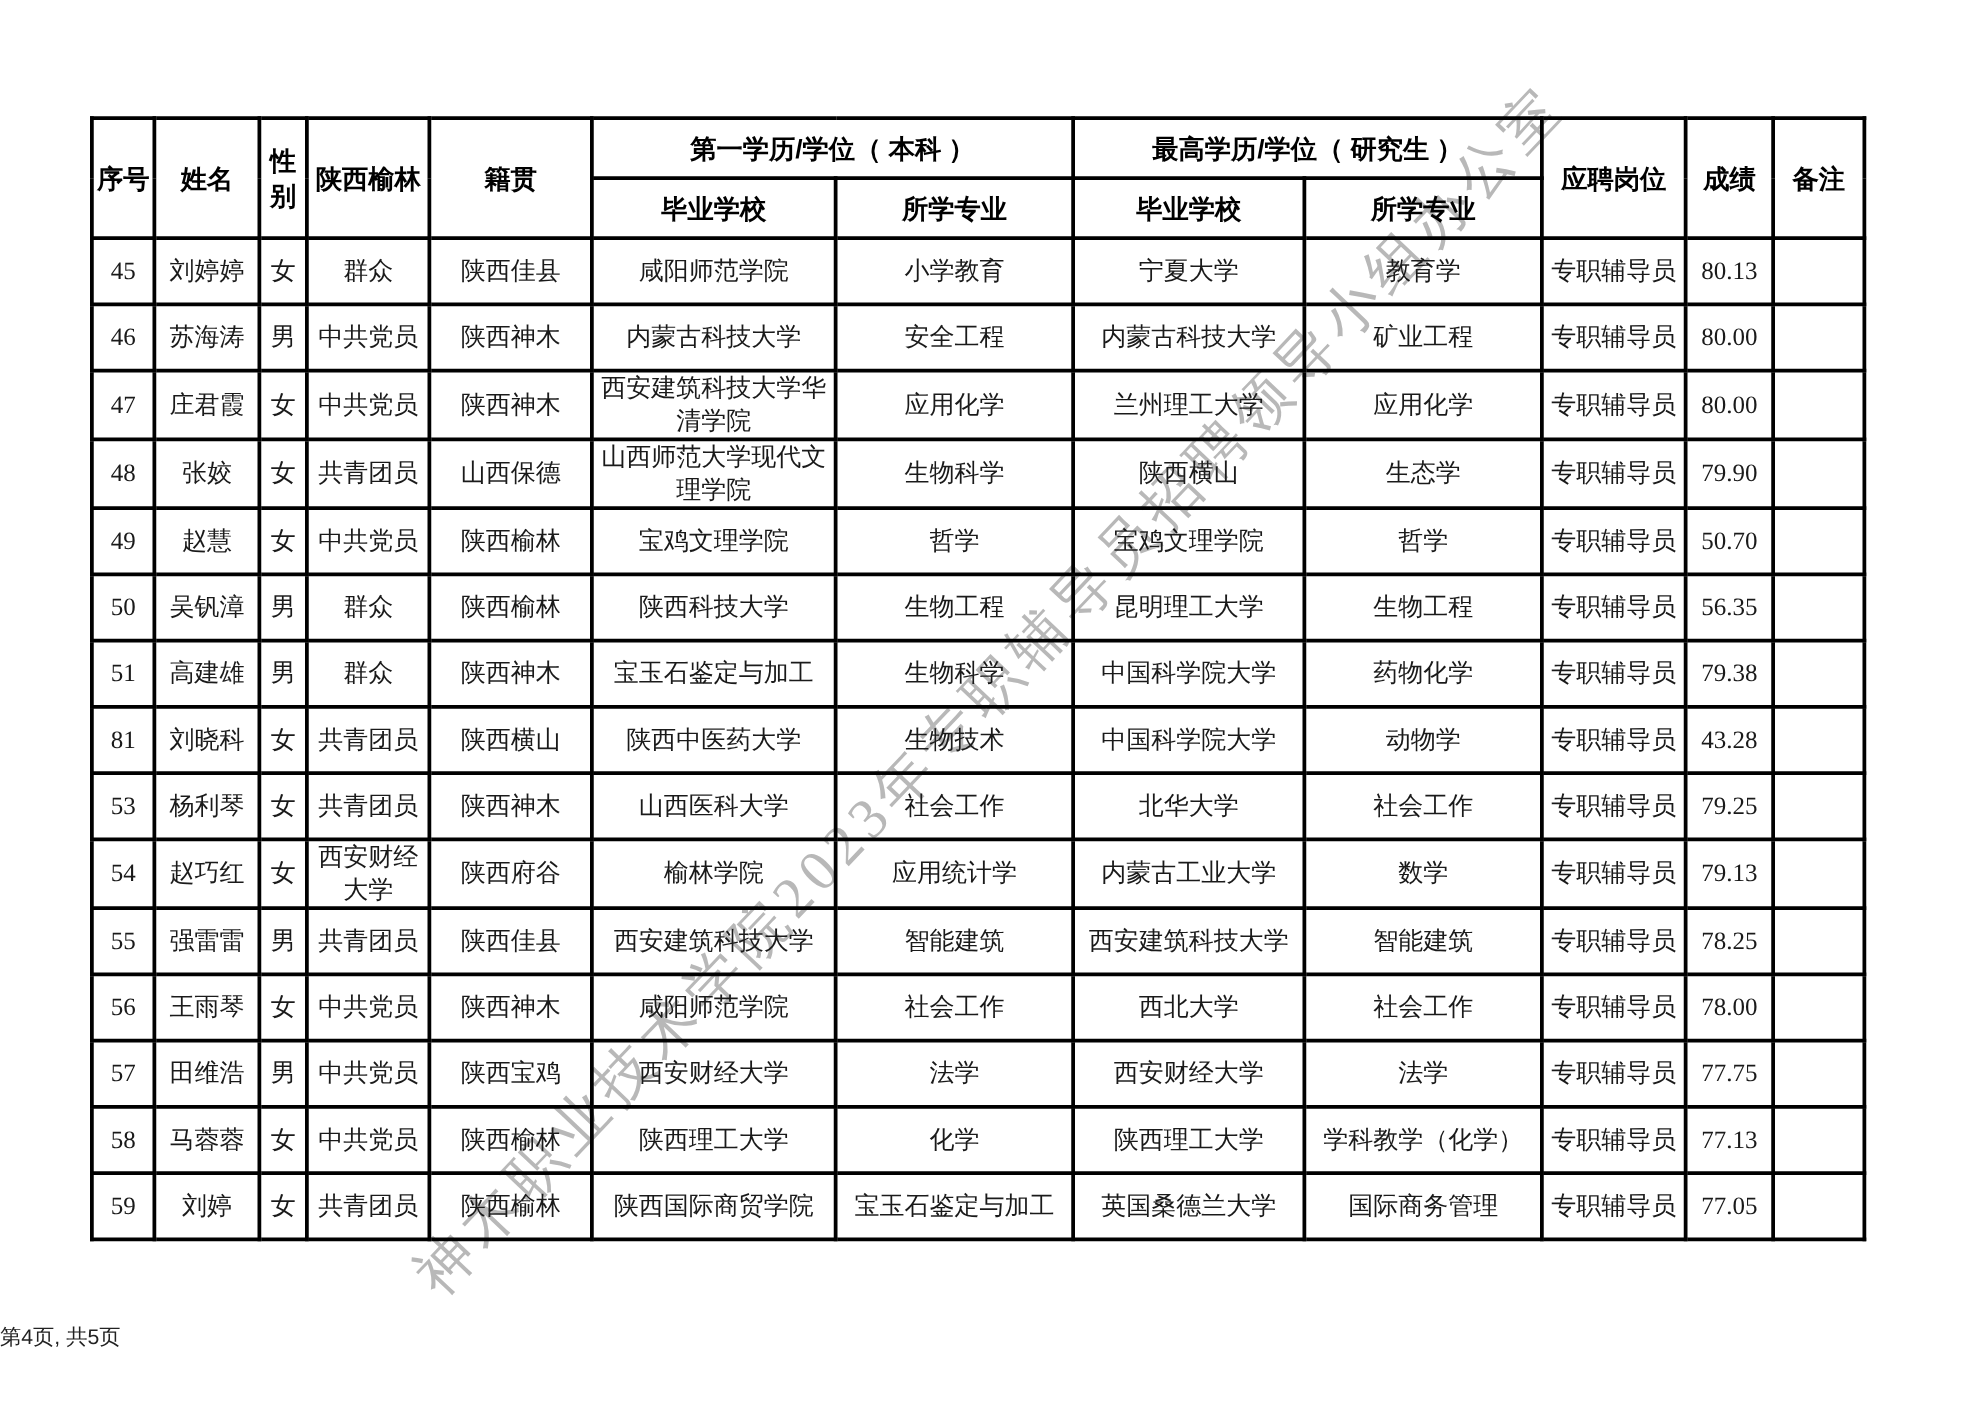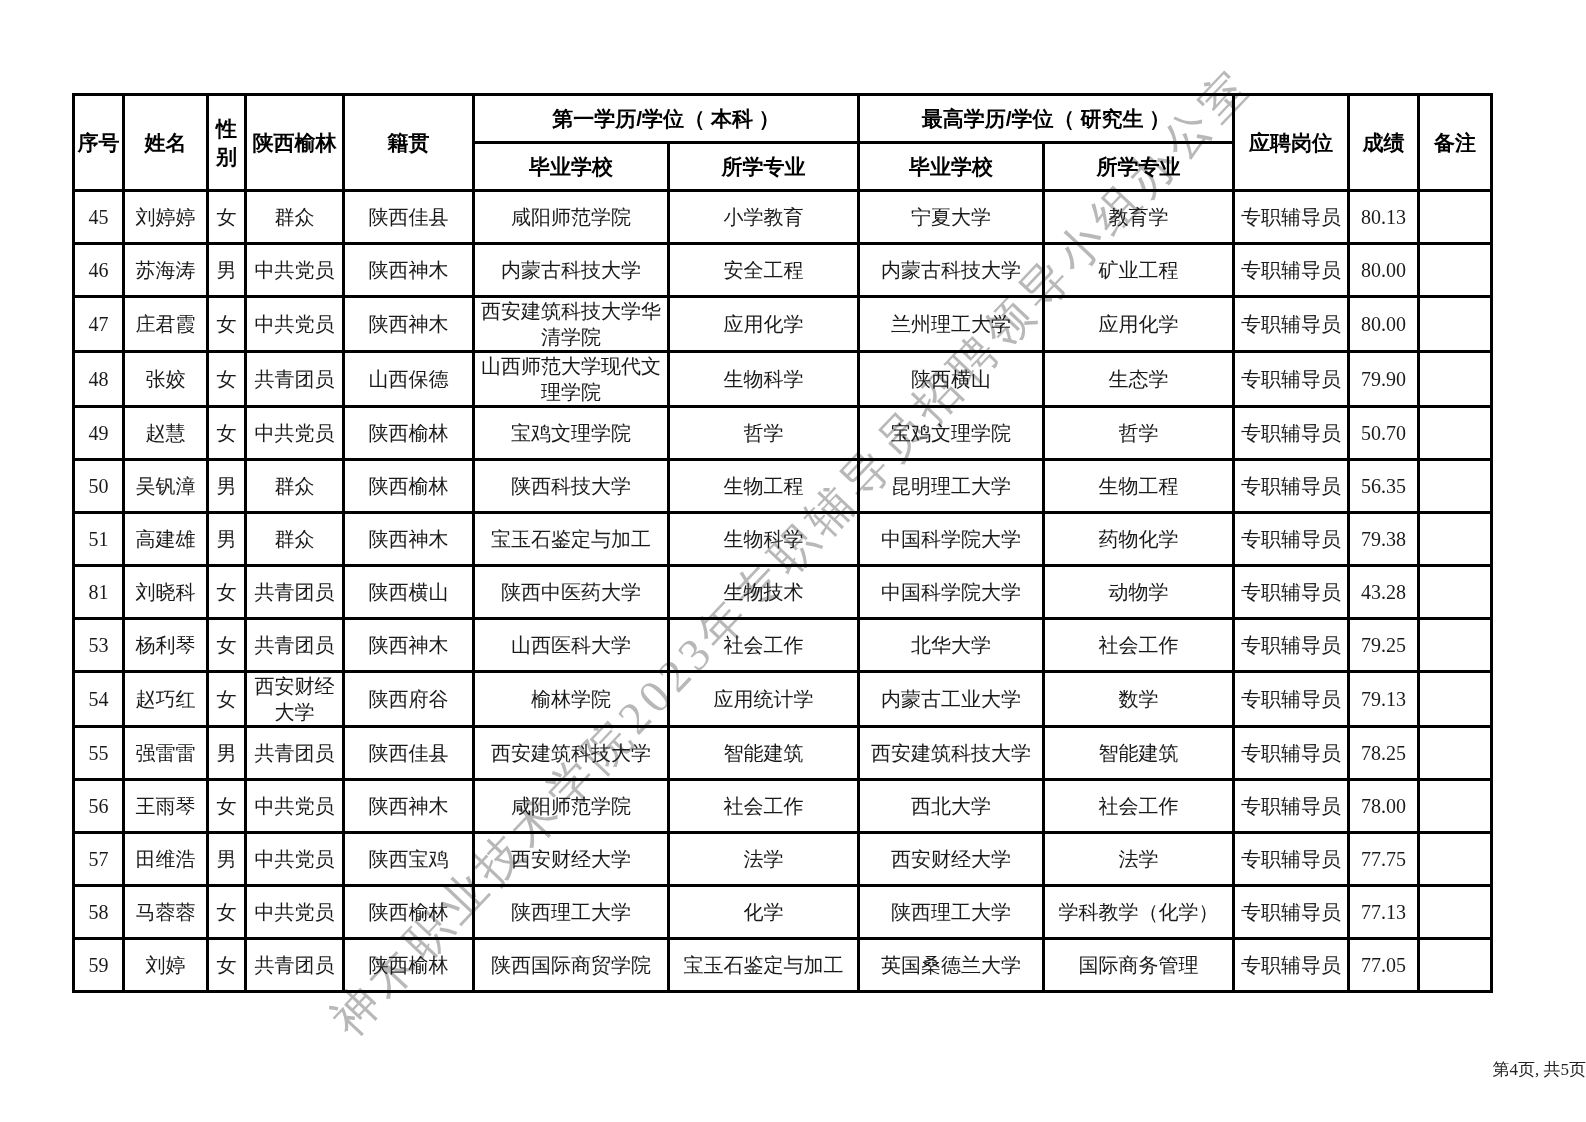--- a/index.html
+++ b/index.html
@@ -51,22 +51,22 @@
     font-size:20px;
     color:#1a1a1a;
     line-height:1.3;
   }
   .score-table thead tr { height:48px; }
   .score-table tbody tr { height:53px; }
   .page-footer {
     position:absolute;
     top:1058px; left:0;
     width:100%;
-    text-align:right;
-    font-family:Liberation Serif, serif;
+    text-align:left;
+    font-family:Liberation Sans, sans-serif;
     font-size:17px;
     color:#222;
     z-index:2;
   }
 </style>
 </head>
 <body>
 
 <div class="watermark">神木职业技术学院2023年专职辅导员招聘领导小组办公室</div>
 

